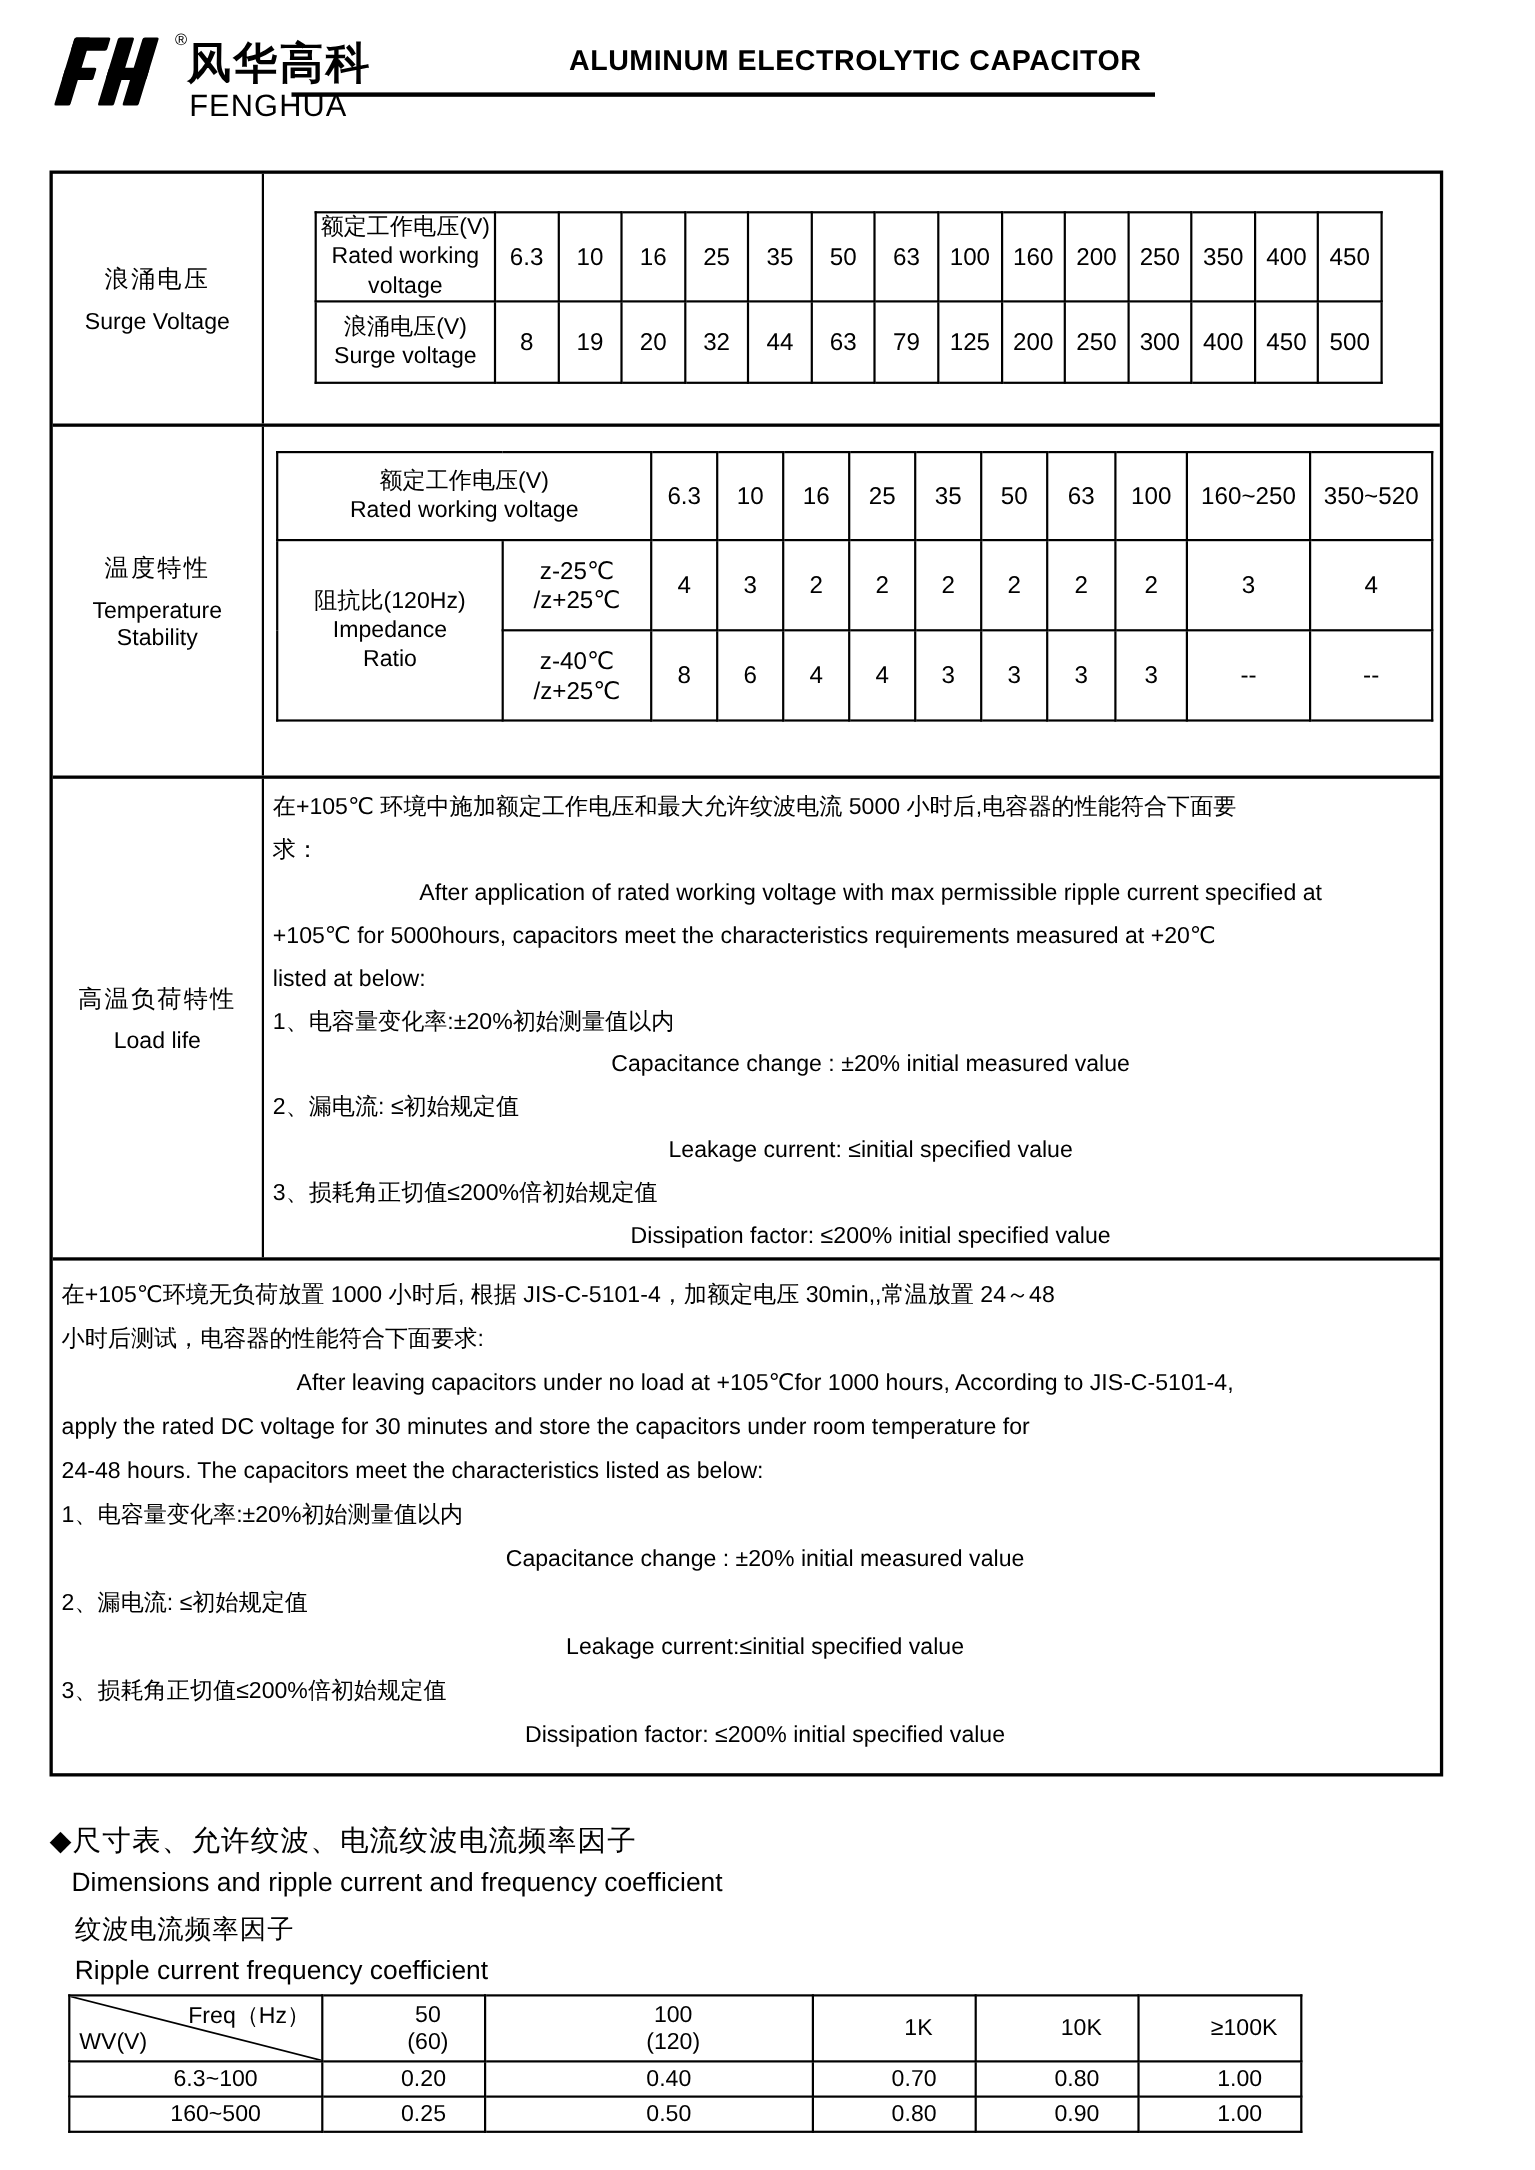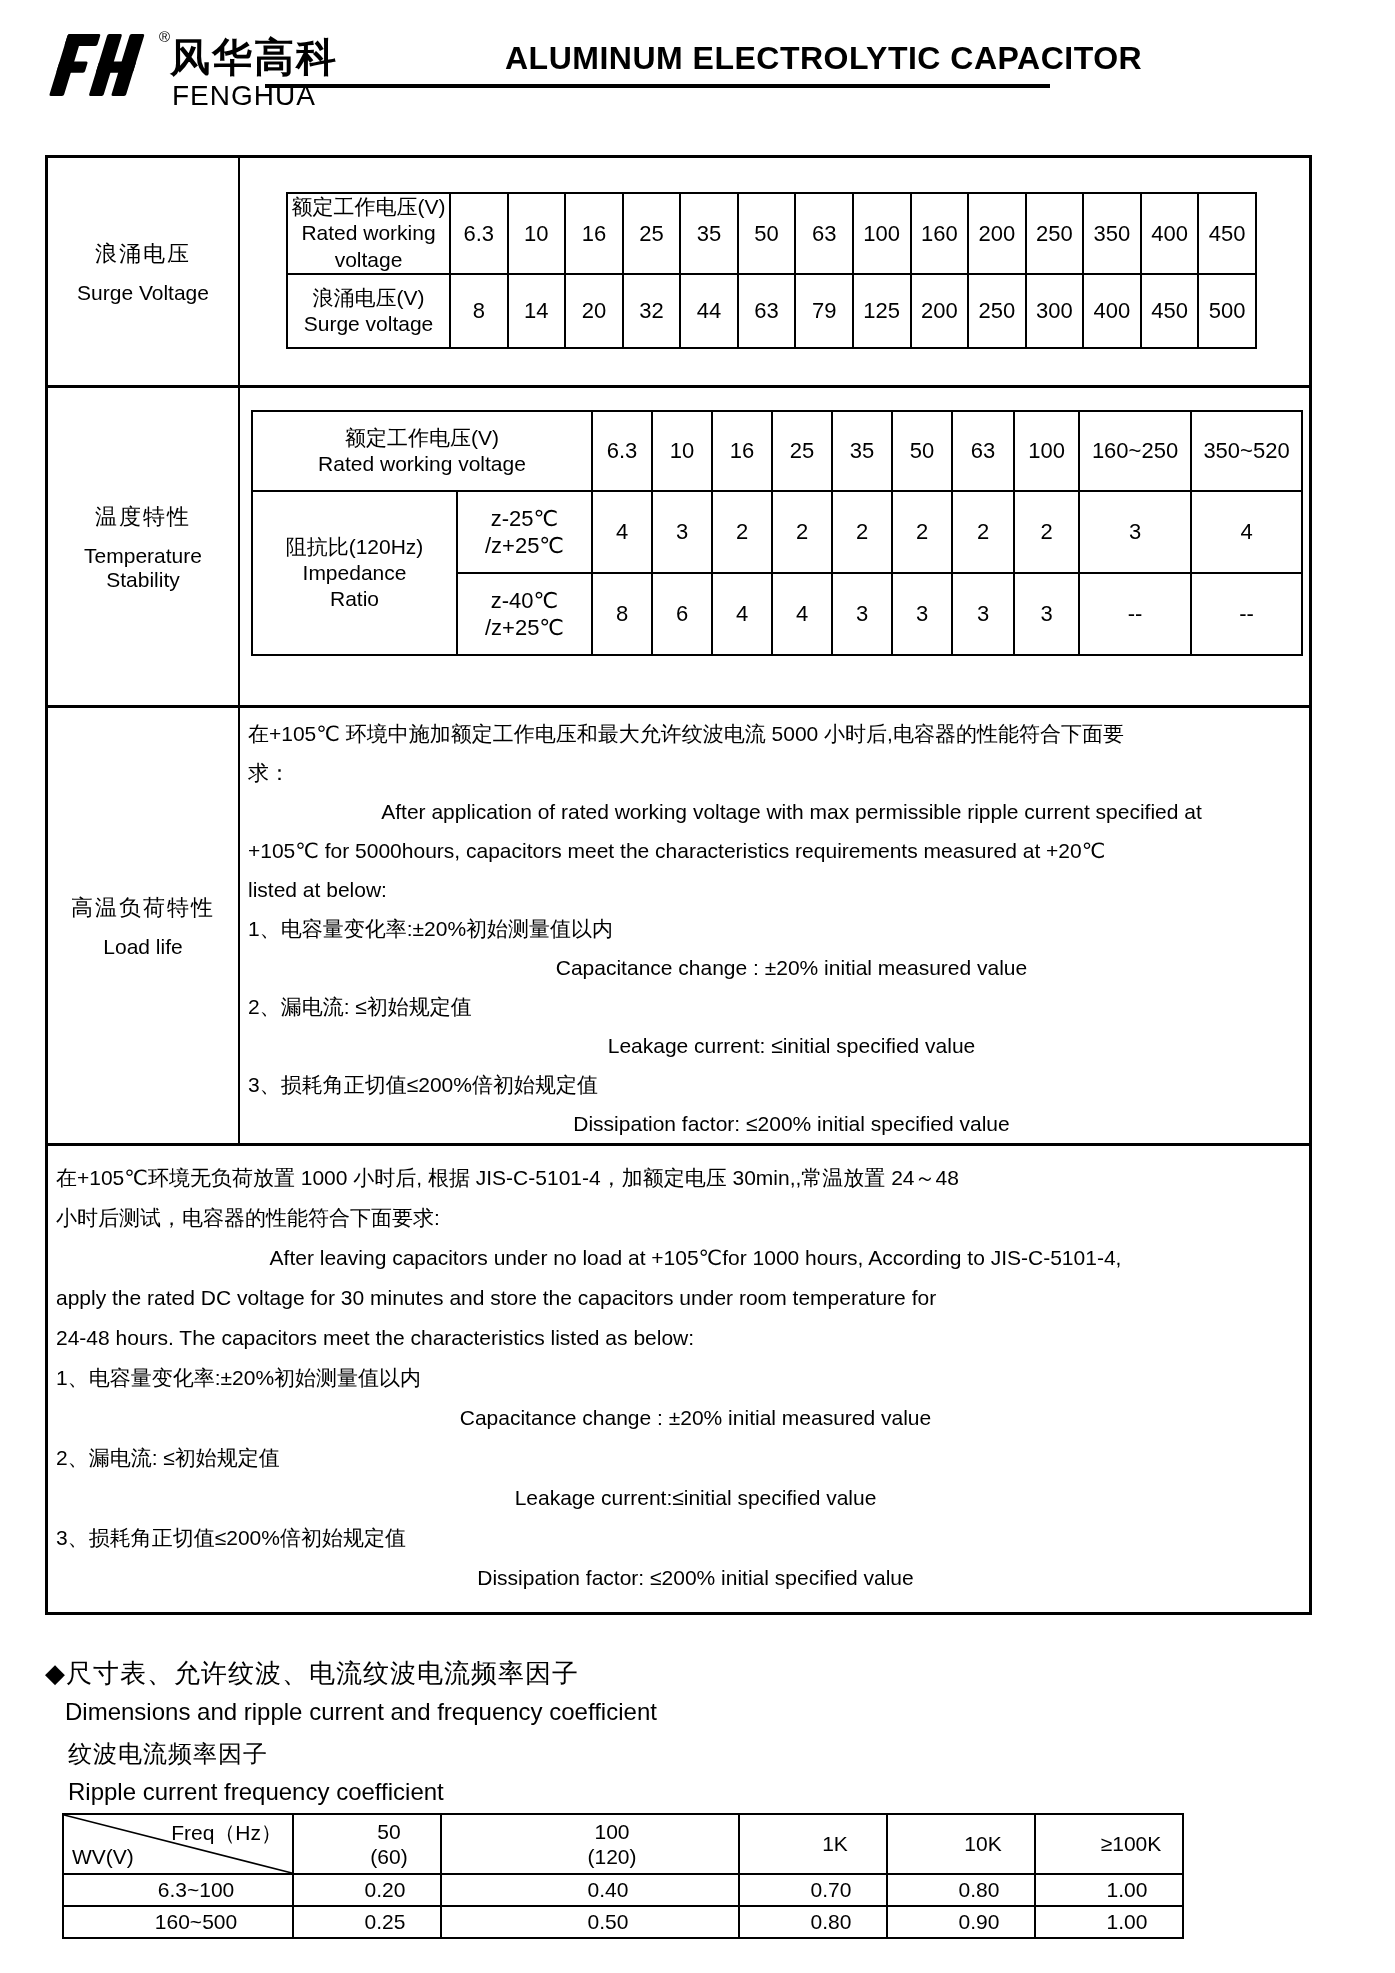--- a/index.html
+++ b/index.html
@@ -5,21 +5,21 @@
   html,body{margin:0;padding:0;background:#fff;}
   .page{position:relative;width:1395px;height:1973px;background:#ffffff;overflow:hidden;
         font-family:"Liberation Sans","DejaVu Sans",sans-serif;color:#000;}
 
   
   .logo-mark{position:absolute;left:42px;top:26px;}
   .reg{position:absolute;left:159px;top:28px;font-size:15px;}
   .brand-cn{position:absolute;left:170px;top:30px;font-size:40px;font-weight:bold;letter-spacing:2px;}
   .brand-en{position:absolute;left:172px;top:80px;font-size:28px;font-weight:500;letter-spacing:1px;}
   .doc-title{position:absolute;left:505px;top:40px;width:545px;text-align:center;
-             font-size:32px;font-weight:bold;letter-spacing:.5px;white-space:nowrap;}
+             font-size:26px;font-weight:bold;letter-spacing:.5px;white-space:nowrap;}
   .title-rule{position:absolute;left:265px;top:84px;width:785px;height:4px;background:#000;}
 
   
   .outer{position:absolute;left:45px;top:155px;width:1261px;border:3px solid #000;box-sizing:content-box;}
   .srow{display:flex;}
   .srow + .srow{border-top:3px solid #000;}
   .r1{height:227px;}.r2{height:317px;}.r3{height:435px;}.r4{height:466px;}
   .lbl{width:190px;min-width:190px;border-right:2px solid #000;display:flex;flex-direction:column;
        justify-content:center;align-items:center;text-align:center;gap:12px;}
   .lbl .cn{font-size:22px;letter-spacing:2px;}
@@ -117,21 +117,21 @@
             <td>350</td>
             <td>400</td>
             <td>450</td>
           </tr>
           <tr>
             <td class="lblcell">
               <div>浪涌电压(V)</div>
               <div>Surge voltage</div>
             </td>
             <td>8</td>
-            <td>14</td>
+            <td>19</td>
             <td>20</td>
             <td>32</td>
             <td>44</td>
             <td>63</td>
             <td>79</td>
             <td>125</td>
             <td>200</td>
             <td>250</td>
             <td>300</td>
             <td>400</td>

